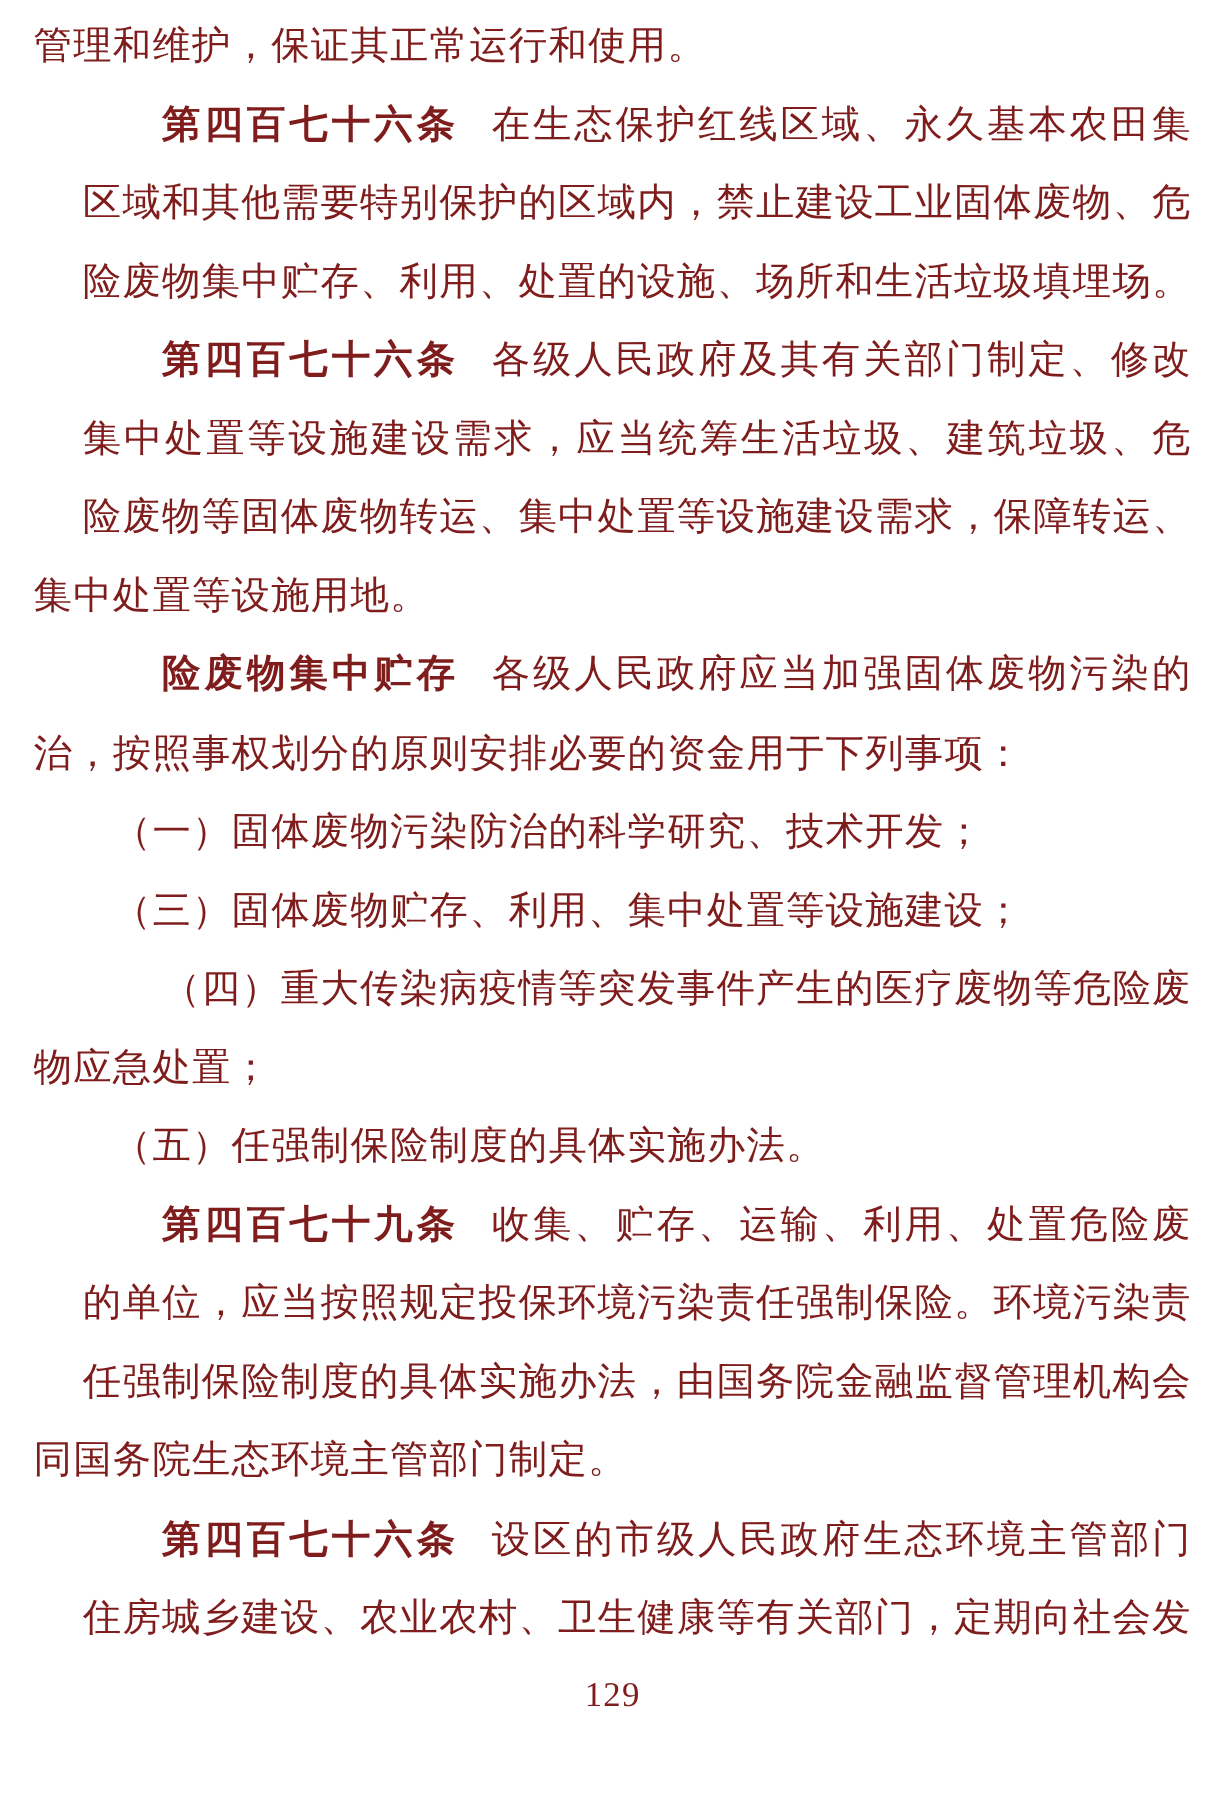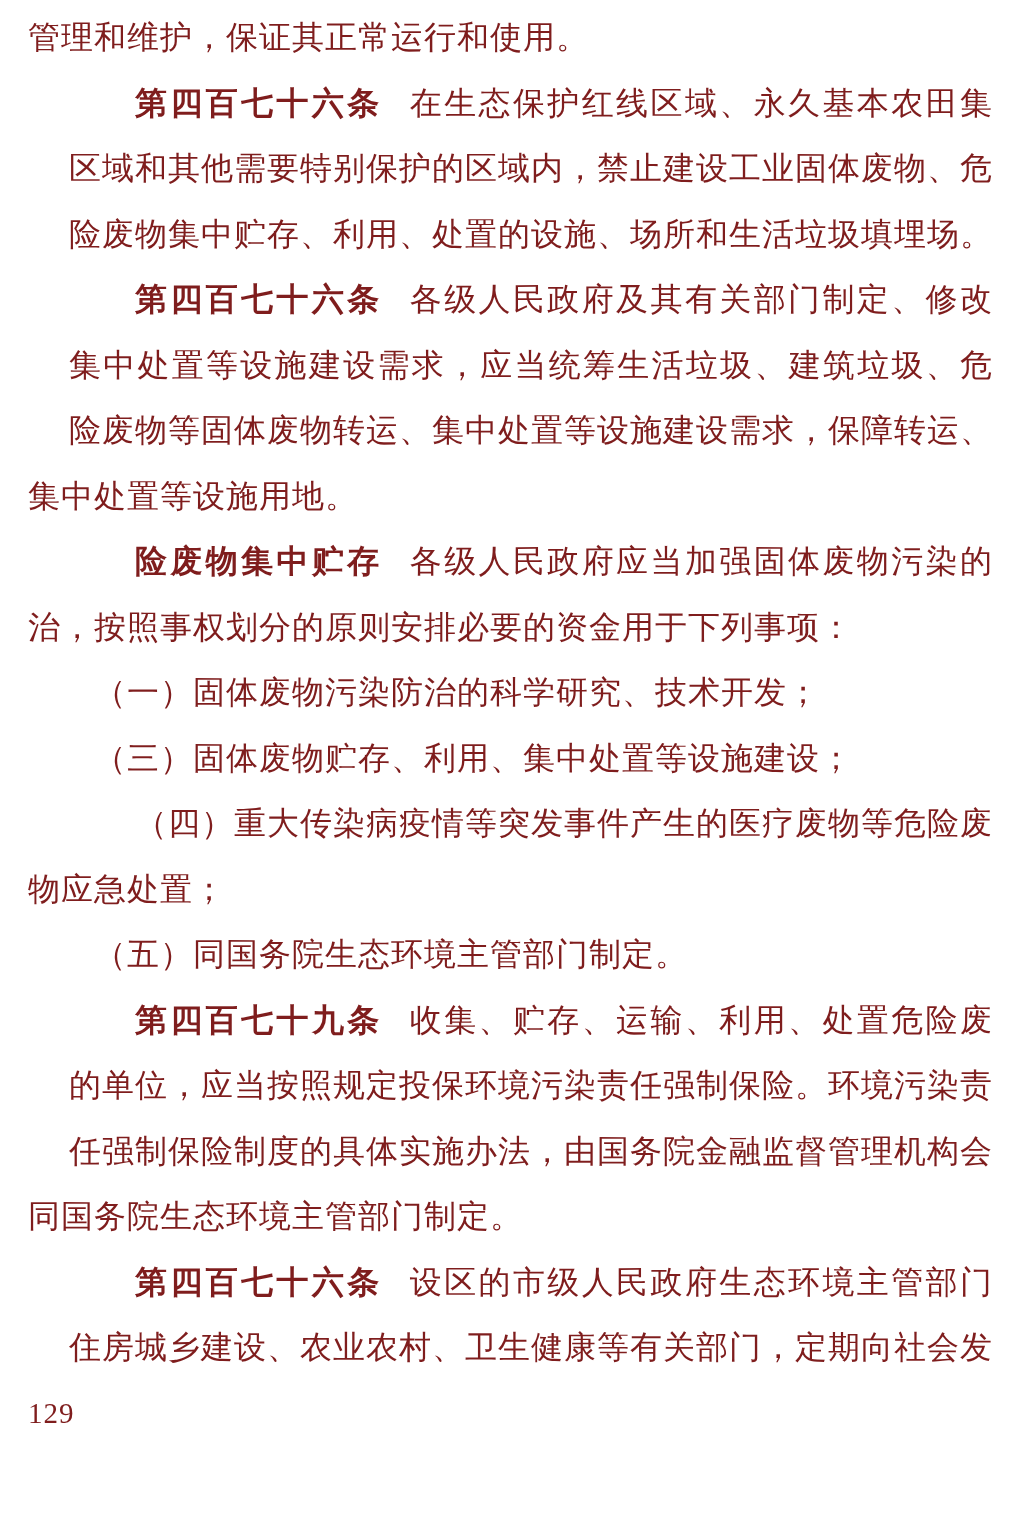--- a/index.html
+++ b/index.html
@@ -36,21 +36,21 @@
   }
   .head {
     font-weight: 700;
     font-family: "Liberation Sans", "DejaVu Sans", sans-serif;
     margin-right: 27px;
     letter-spacing: 2px;
   }
   .footer-line {
     height: 65.5px;
     line-height: 65.5px;
-    text-align: left;
+    text-align: center;
     font-size: 29px;
     letter-spacing: 1px;
   }
 </style>
 </head>
 <body>
 
 <div class="page">
 
   <div class="line"><span>管理和维护，保证其正常运行和使用。</span></div>
@@ -75,21 +75,21 @@
 
   <div class="line indent"><span>（一）固体废物污染防治的科学研究、技术开发；</span></div>
 
 
   <div class="line indent"><span>（三）固体废物贮存、利用、集中处置等设施建设；</span></div>
 
   <div class="line justify indent"><span>（四）重大传染病疫情等突发事件产生的医疗废物等危险废</span></div>
 
   <div class="line"><span>物应急处置；</span></div>
 
-  <div class="line indent"><span>（五）同国务院生态环境主管部门制定。</span></div>
+  <div class="line indent"><span>（五）任强制保险制度的具体实施办法。</span></div>
 
   <div class="line justify indent"><span class="head">第四百七十九条</span><span>收集、贮存、运输、利用、处置危险废物</span></div>
 
   <div class="line justify"><span>的单位，应当按照规定投保环境污染责任强制保险。环境污染责</span></div>
 
   <div class="line justify"><span>任强制保险制度的具体实施办法，由国务院金融监督管理机构会</span></div>
 
   <div class="line"><span>同国务院生态环境主管部门制定。</span></div>
 
   <div class="line justify indent"><span class="head">第四百七十六条</span><span>设区的市级人民政府生态环境主管部门会同</span></div>

